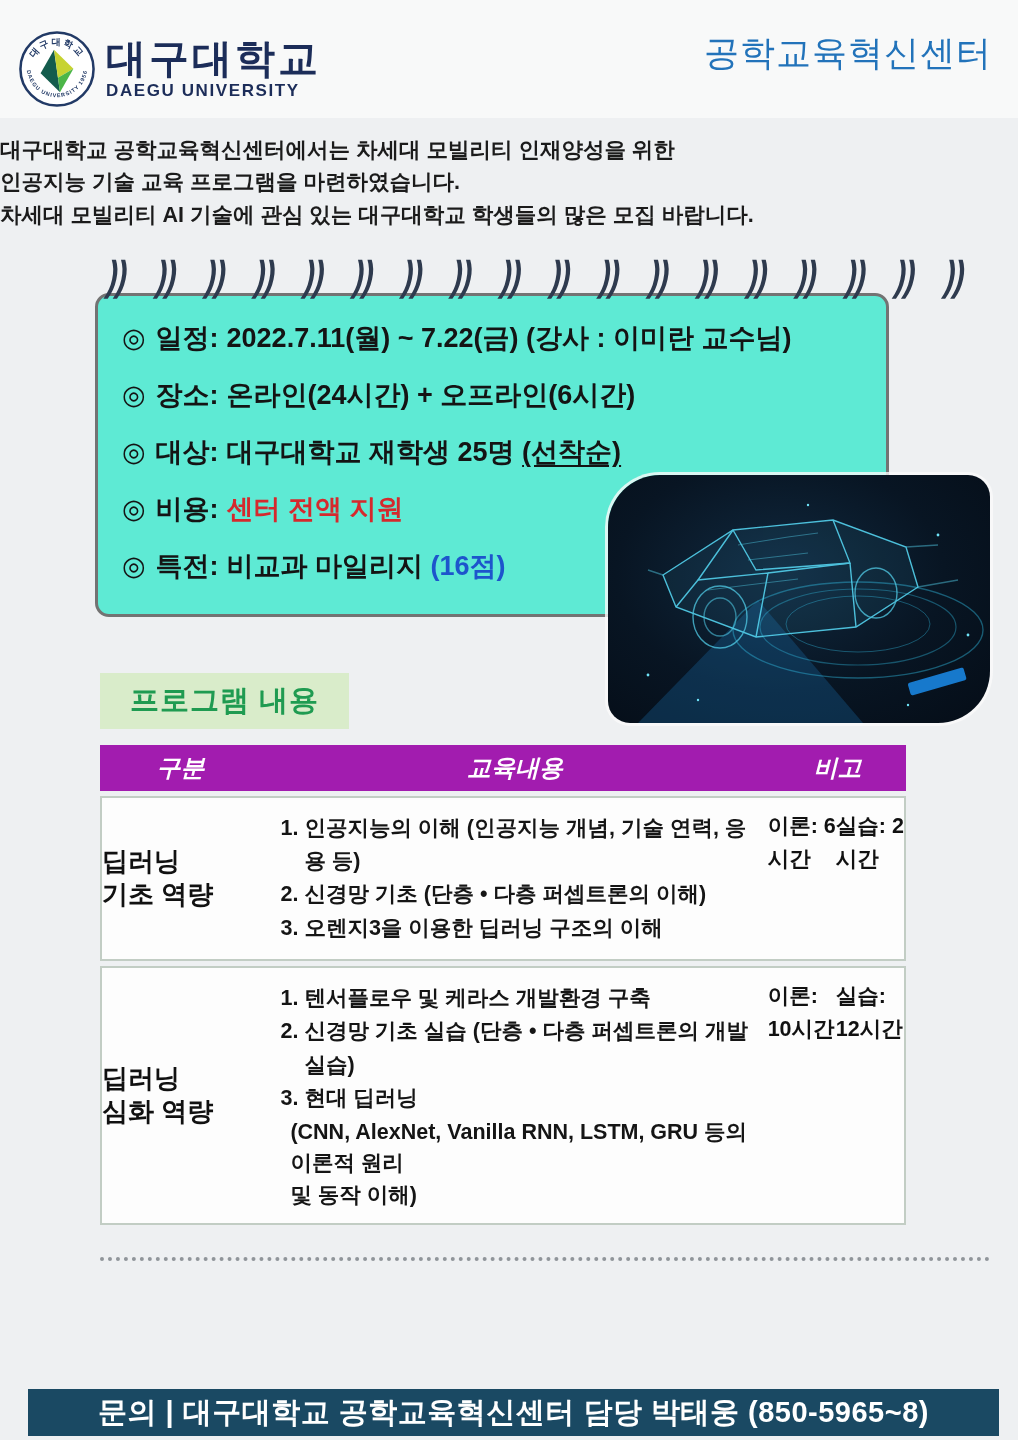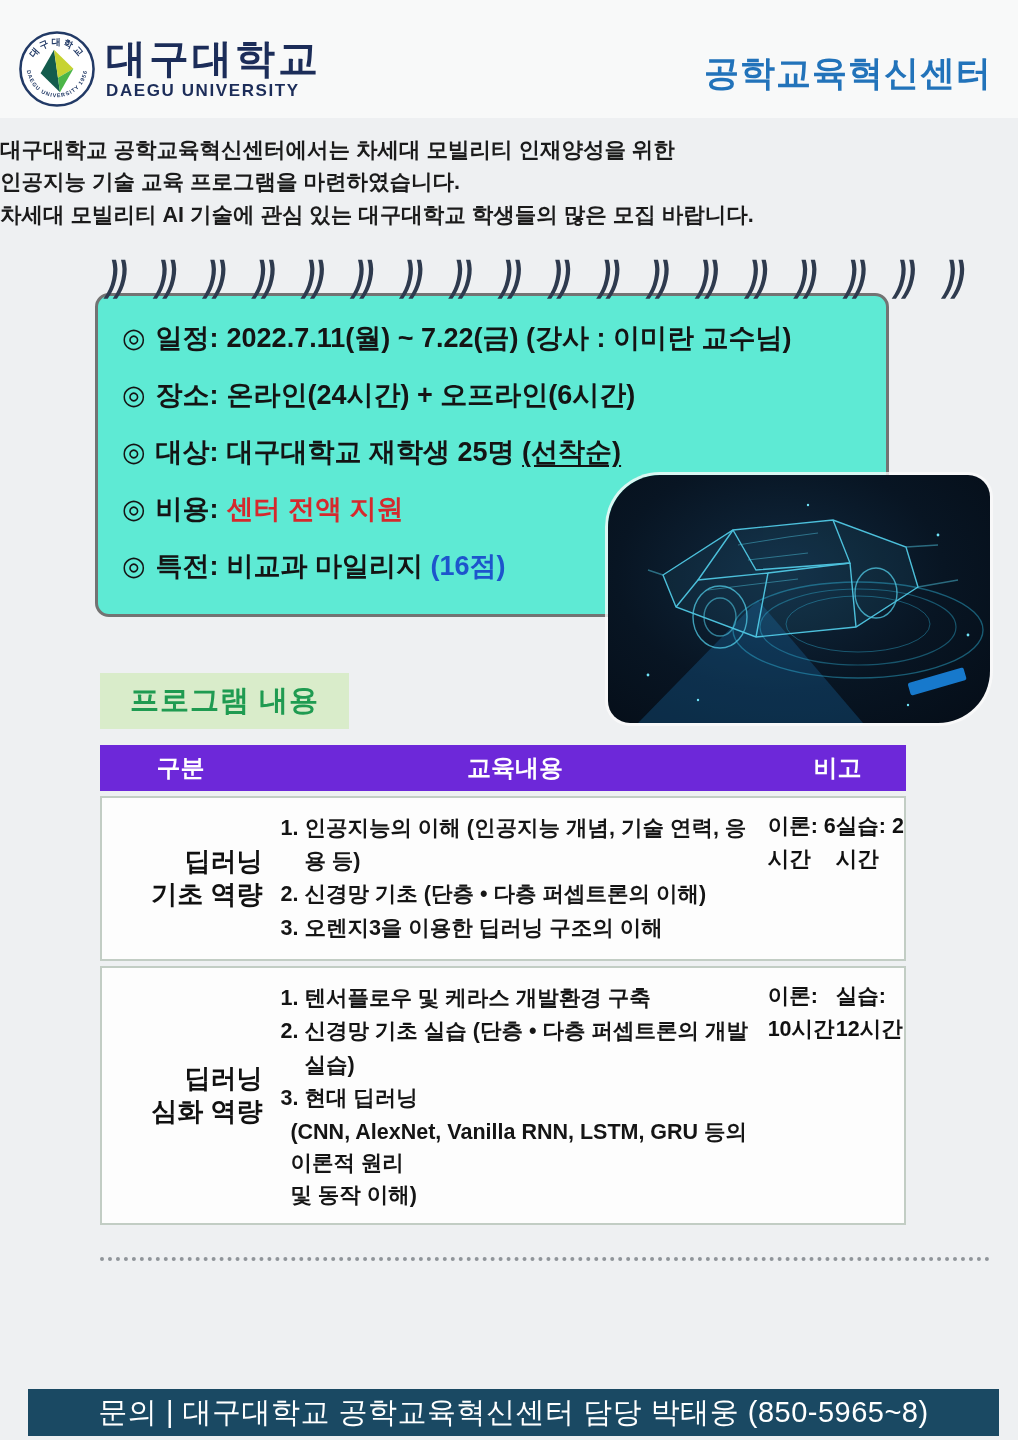--- a/index.html
+++ b/index.html
@@ -5,21 +5,21 @@
   html,body{margin:0;padding:0;background:#dfe2e5;}
   .page{position:relative;width:1018px;height:1440px;background:#eef0f2;overflow:hidden;
         font-family:"Liberation Sans","DejaVu Sans",sans-serif;color:#151515;}
   
   .header{display:flex;justify-content:space-between;align-items:flex-start;
           background:#f8f9f9;padding:30px 26px 10px 18px;}
   .logo{display:flex;align-items:center;gap:10px;}
   .seal{width:78px;height:78px;flex-shrink:0;}
   .univ-kr{font-size:40px;font-weight:800;color:#1c2d59;letter-spacing:3px;line-height:1.05;}
   .univ-en{font-size:17px;font-weight:700;color:#1c2d59;letter-spacing:1.6px;margin-top:2px;}
-  .center-name{font-size:35px;font-weight:700;color:#2273ba;margin-top:20px;letter-spacing:1px;}
+  .center-name{font-size:35px;font-weight:400;color:#2273ba;margin-top:0;letter-spacing:1px;}
   
   .title{text-align:center;margin-top:8px;line-height:1.2;}
   .t1{font-size:45px;font-weight:800;color:#1b5fb5;letter-spacing:1px;}
   .t2g{font-size:45px;font-weight:800;color:#1d9b52;}
   .t2b{font-size:45px;font-weight:800;color:#1e84d6;}
   
   .intro{margin-top:16px;font-size:21.5px;font-weight:700;color:#1b1b1b;line-height:1.5;}
   
   .info-wrap{position:relative;margin:62px 0 0 95px;width:794px;}
   .spiral{position:absolute;top:-28px;left:8px;white-space:nowrap;font-size:31px;font-weight:700;
@@ -36,38 +36,38 @@
   .u{text-decoration:underline;text-underline-offset:4px;}
   
   .car{position:absolute;left:608px;top:475px;width:382px;height:248px;
        border-radius:52px 22px 52px 22px;overflow:hidden;z-index:2;
        background:radial-gradient(ellipse at 45% 40%,#10293f 0%,#081523 55%,#050d17 100%);
        box-shadow:0 0 0 3px rgba(250,250,250,.8);}
   
   .program-label{display:inline-block;margin:56px 0 0 100px;background:#d9ecca;color:#1f9b51;
                  font-size:29px;font-weight:800;padding:8px 30px;letter-spacing:1px;}
   .table{margin:16px 0 0 100px;width:806px;}
-  .t-head{display:flex;background:#6d28d9;color:#fff;padding:7px 0;}
+  .t-head{display:flex;background:#a21caf;color:#fff;padding:7px 0;font-style:italic;}
   .t-head div{text-align:center;font-size:24px;font-weight:700;}
   .t-row{display:flex;background:#fdfdfd;border:2px solid #c2cdc4;margin-top:5px;padding:12px 0;}
   .c1{width:20%;}
   .c2{width:63%;}
   .c3{width:17%;}
-  .t-row .c1{display:flex;flex-direction:column;justify-content:center;align-items:flex-end;
+  .t-row .c1{display:flex;flex-direction:column;justify-content:center;align-items:flex-start;
              text-align:center;font-size:26px;font-weight:800;color:#111;line-height:1.3;}
   .t-row .c3{display:flex;justify-content:center;font-size:21.5px;
              font-weight:700;color:#111;line-height:1.55;}
   .c2 ol{margin:2px 0;padding-left:42px;font-size:21.5px;font-weight:700;color:#151515;line-height:1.55;}
   .c2 .cont{font-size:21.5px;font-weight:700;color:#151515;padding-left:28px;line-height:1.45;}
   
   .divider{margin:32px 28px 0 100px;border-top:4px dotted #90959a;}
   
   .footer{position:absolute;left:28px;right:19px;bottom:4px;height:47px;background:#1a4963;
           color:#fff;display:flex;align-items:center;justify-content:center;
-          font-size:29px;font-weight:400;letter-spacing:.5px;}
+          font-size:29px;font-weight:700;letter-spacing:.5px;}
 </style>
 </head>
 <body>
 
 <div class="page">
 
   <div class="header">
     <div class="logo">
       <svg class="seal" viewBox="0 0 80 80">
         <circle cx="40" cy="40" r="37.5" fill="#ffffff" stroke="#223a66" stroke-width="2.6"></circle>

